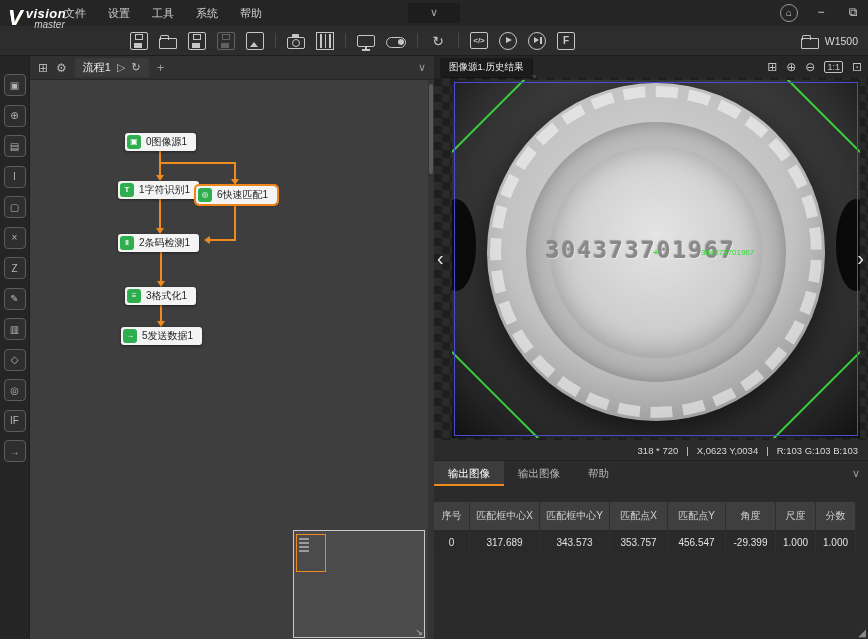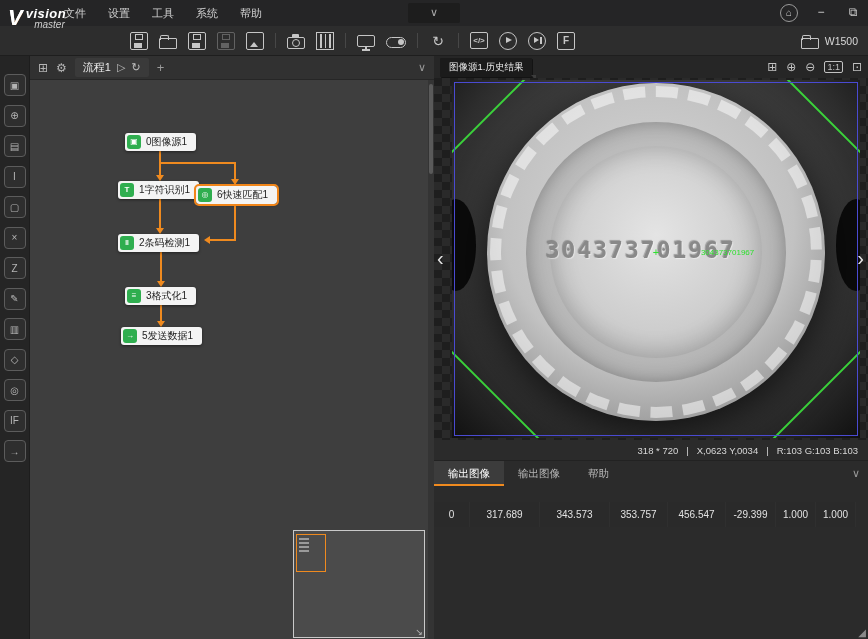--- a/index.html
+++ b/index.html
@@ -353,20 +353,30 @@
     </div>
 
     <div class="res-tabs">
       <div class="res-tab active">输出图像</div>
       <div class="res-tab">输出图像</div>
       <div class="res-tab">帮助</div>
       <div class="res-chevron">∨</div>
     </div>
 
     <div class="res-body">
+      <div class="trow thead">
+        <div class="tcell c0">序号</div>
+        <div class="tcell c1">匹配框中心X</div>
+        <div class="tcell c2">匹配框中心Y</div>
+        <div class="tcell c3">匹配点X</div>
+        <div class="tcell c4">匹配点Y</div>
+        <div class="tcell c5">角度</div>
+        <div class="tcell c6">尺度</div>
+        <div class="tcell c7">分数</div>
+      </div>
       <div class="trow tdata">
         <div class="tcell c0">0</div>
         <div class="tcell c1">317.689</div>
         <div class="tcell c2">343.573</div>
         <div class="tcell c3">353.757</div>
         <div class="tcell c4">456.547</div>
         <div class="tcell c5">-29.399</div>
         <div class="tcell c6">1.000</div>
         <div class="tcell c7">1.000</div>
       </div>

